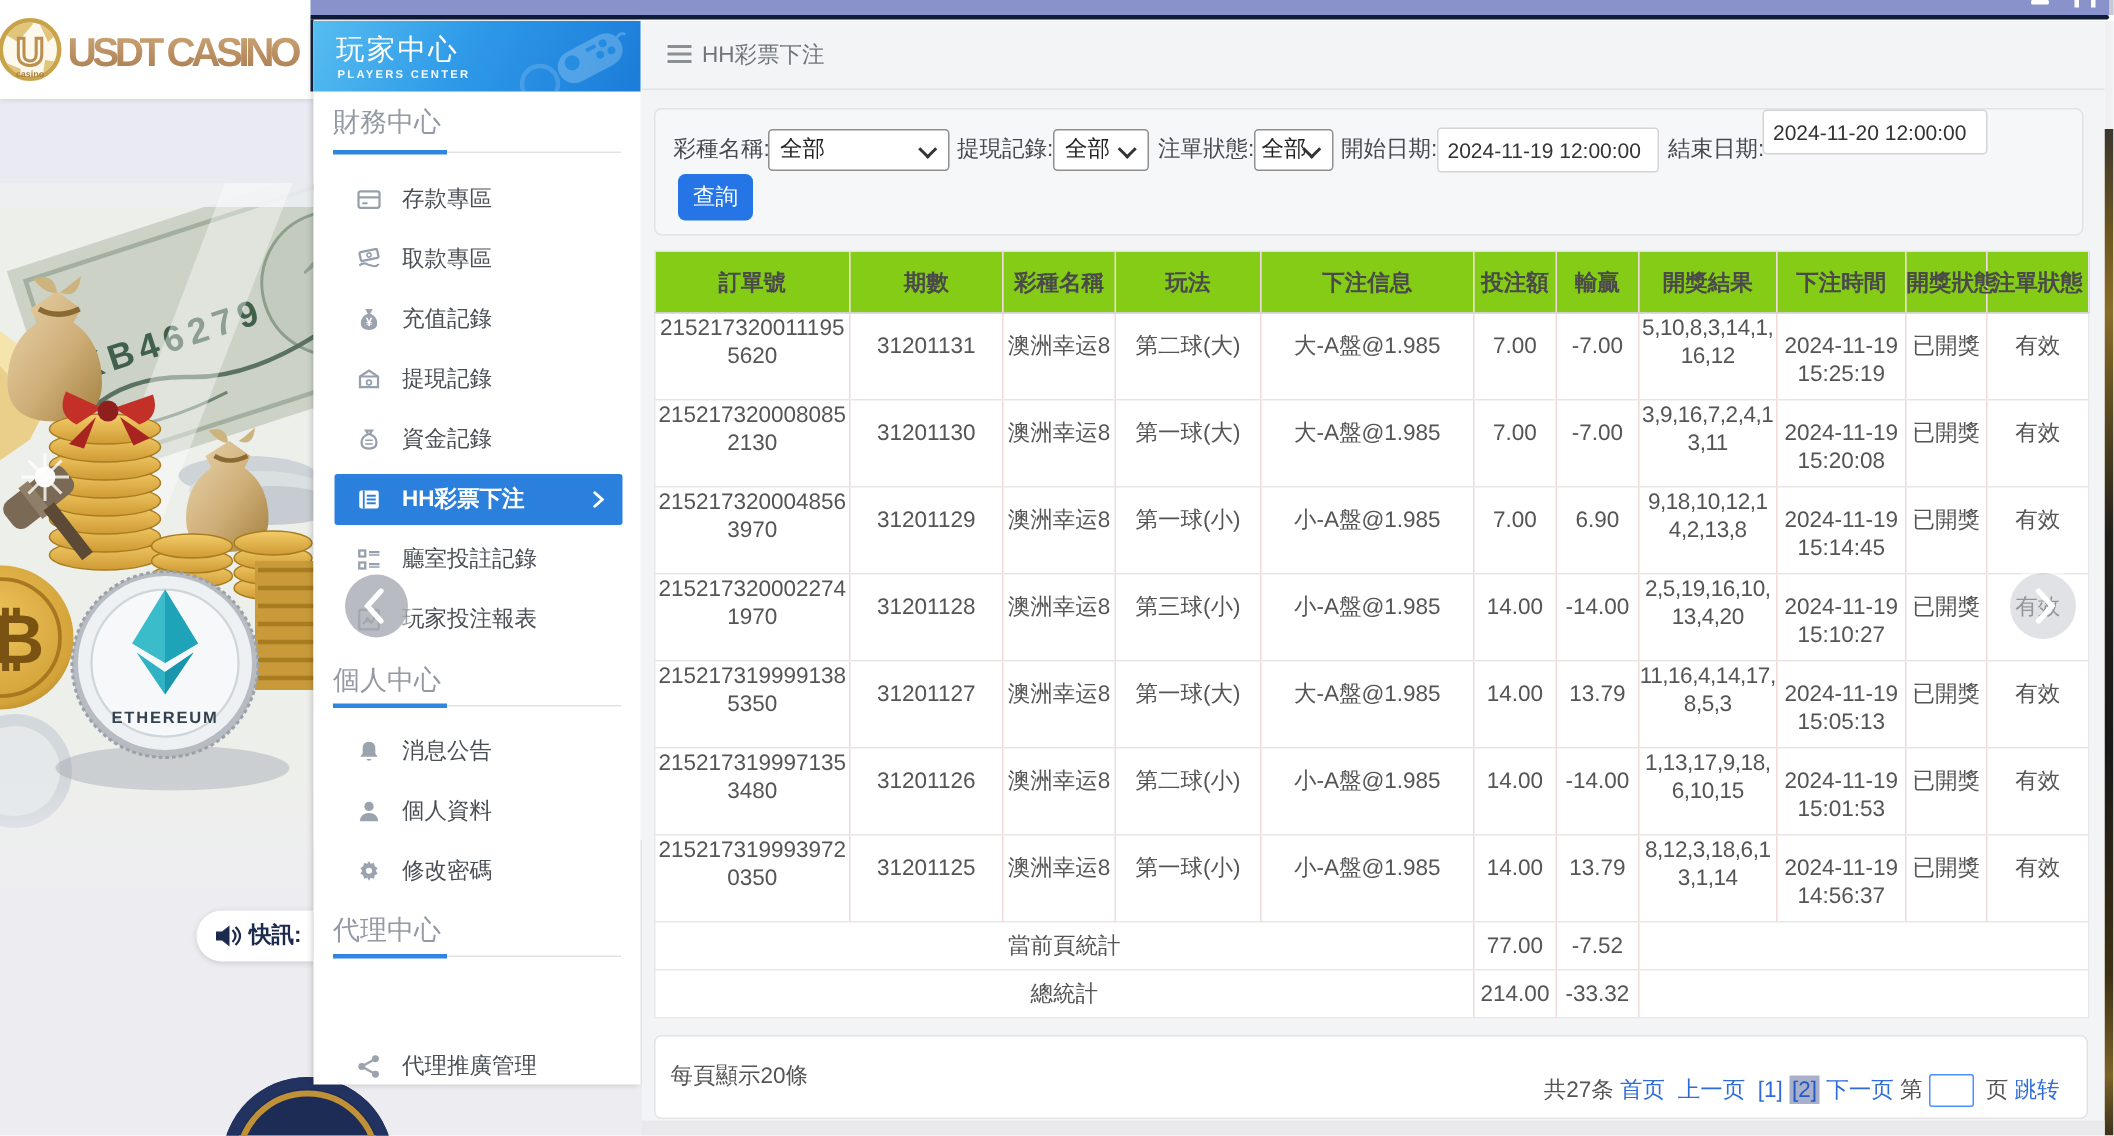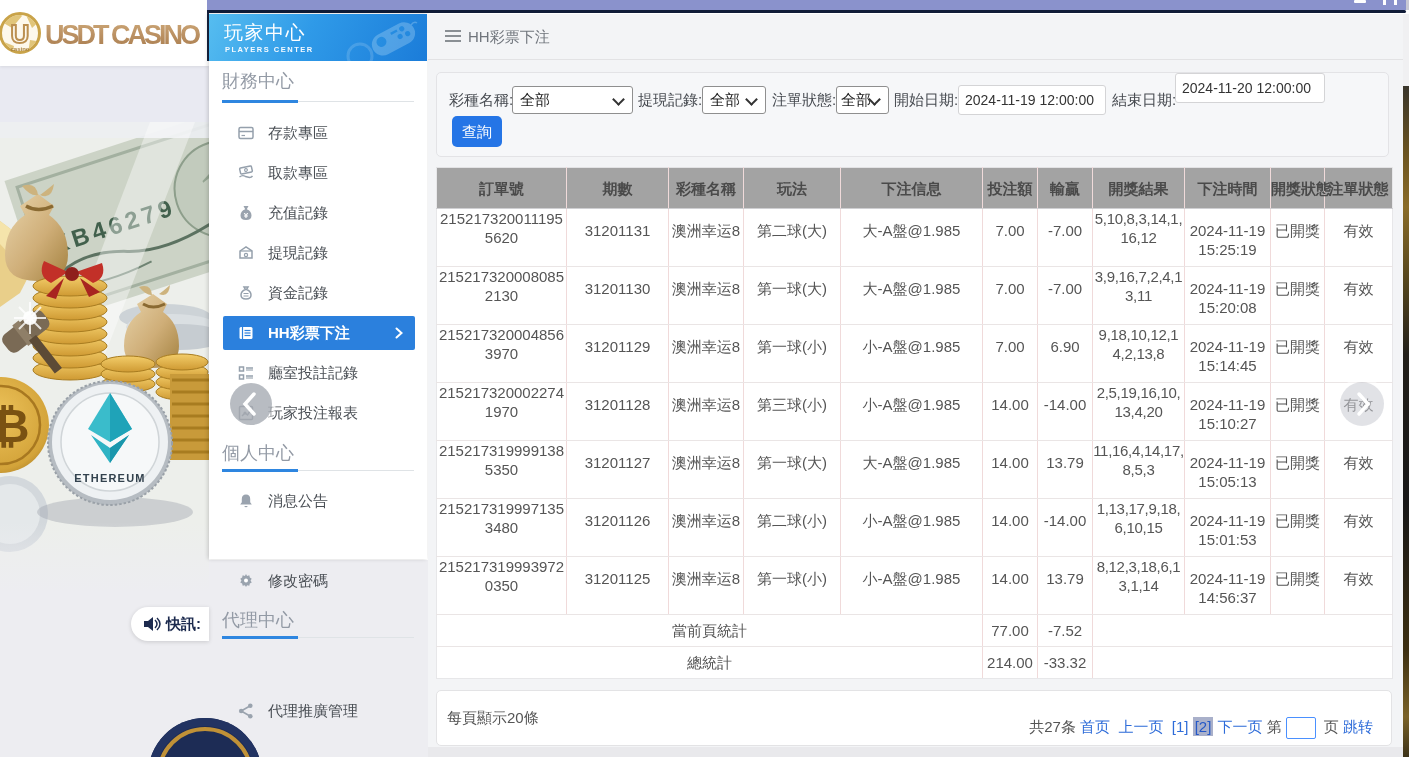--- a/index.html
+++ b/index.html
@@ -16,21 +16,21 @@
 #news-pill span{font-size:15px;font-weight:bold;color:#1c2a4e;margin-left:35px}
 #ball{left:148px;top:718px;width:114px;height:114px;border-radius:50%;background:#1d2c55;box-shadow:inset 0 0 0 8px #223362}
 #ball i{position:absolute;left:9px;top:9px;width:96px;height:96px;border-radius:50%;border:4px solid #c09137}
 
 #strip{left:207px;top:0;width:1202px;height:10px;background:#8a92cc}
 #darkline{left:207px;top:10px;width:1199px;height:3px;background:#101c38;border-radius:0 3px 3px 0}
 
 #rightdark{left:1403px;top:86px;width:6px;height:671px;background:linear-gradient(180deg,#3a362c 0%,#6b5420 10%,#8a6c28 18%,#5a4a1e 28%,#23201a 40%,#181818 62%,#3d3012 84%,#7a6228 94%,#3c3218 100%)}
 #righttop{left:1403px;top:14px;width:6px;height:72px;background:#f0f0f2}
 
-#sidebar{left:209px;top:14px;width:218px;height:545px;background:#fff;box-shadow:-1px 0 4px rgba(0,0,0,.18)}
+#sidebar{left:209px;top:14px;width:218px;height:709px;background:#fff;box-shadow:-1px 0 4px rgba(0,0,0,.18)}
 #sbhead{position:absolute;left:0;top:0;width:218px;height:47px;background:linear-gradient(115deg,#56bdf0 0%,#2f9ae8 45%,#1b7cd9 100%);overflow:hidden}
 #sbhead .t1{position:absolute;left:15px;top:6px;font-size:19px;font-weight:normal;color:#fff;letter-spacing:1.5px}
 #sbhead .t2{position:absolute;left:16px;top:31px;font-size:7.5px;color:#f4faff;letter-spacing:1.5px;font-weight:bold}
 .mi{position:absolute;left:0;width:218px;height:40px}
 .mi .ic{position:absolute;left:29px;top:12px;width:16px;height:16px}
 .mi .tx{position:absolute;left:59px;top:0;line-height:40px;font-size:15px;color:#4a4f55}
 .sec{position:absolute;left:13px;font-size:18px;color:#939aa5}
 .ul{position:absolute;left:13px;width:192px;height:1px;background:#dfe3e6}
 .ul i{position:absolute;left:0;top:-1px;width:76px;height:3px;background:#2e86e0}
 #hi{position:absolute;left:14px;top:302px;width:192px;height:34px;background:#2b80dd;border-radius:2px}
@@ -44,21 +44,21 @@
 #mhead .tt{position:absolute;left:36px;top:0;line-height:46px;font-size:15px;color:#70757c}
 #fpanel{position:absolute;left:8px;top:58px;width:953px;height:85px;background:#f6f7f9;border:1px solid #e3e3e6;border-radius:5px}
 #fpanel .lb{position:absolute;top:0;height:28px;line-height:28px;font-size:15px;color:#464a50}
 .sel{position:absolute;top:0;height:28px;border:1px solid #8f8f8f;border-radius:3px;background:#fff;font-size:15px;color:#222;padding-left:7px;line-height:26px}
 .sel:after{content:"";position:absolute;right:9px;top:8px;width:7px;height:7px;border-right:2px solid #333;border-bottom:2px solid #333;transform:rotate(45deg)}
 .din{position:absolute;top:0;height:30px;border:1px solid #d4d4d6;border-radius:3px;background:#fff;font-size:14px;color:#333;padding-left:6px;line-height:28px;white-space:nowrap;overflow:hidden}
 #qbtn{position:absolute;left:15px;top:43px;width:50px;height:31px;background:#2575e6;border-radius:5px;color:#fff;font-size:15px;text-align:center;line-height:31px}
 
 #tbl{position:absolute;left:8px;top:153px;border-collapse:collapse;table-layout:fixed;width:956px;font-size:15px;color:#555;background:#fff}
 #tbl td,#tbl th{border:1px solid;border-color:#eae5e5 #f0dada;text-align:center;padding:0 2px;word-break:break-all;line-height:19px}
-#tbl thead th{background:#a3a3a3;color:#4a4a4a;font-weight:bold;height:41px;border-top:1px solid #e2e2e4;border-bottom:1px solid #cfcfd2;padding:0;overflow:visible;white-space:nowrap}
+#tbl thead th{background:#84cc16;color:#4a4a4a;font-weight:bold;height:41px;border-top:1px solid #e2e2e4;border-bottom:1px solid #cfcfd2;padding:0;overflow:visible;white-space:nowrap}
 #tbl tbody td{height:58px;background:#fff;vertical-align:top;padding-top:12px}
 #tbl .sum td{height:32px;vertical-align:middle;padding-top:0}
 #tbl th:first-child,#tbl td:first-child{border-left:1px solid #e7e7e9}
 #tbl th:last-child,#tbl td:last-child{border-right:1px solid #e7e7e9}
 #tbl .sum:last-child td{border-bottom:1px solid #e7e7e9}
 #tbl td:first-child{padding:0 1px}
 #tbl tbody td:nth-child(8){padding:0;letter-spacing:-0.3px}
 
 #pager{position:absolute;left:8px;top:676px;width:956px;height:56px;background:#fff;border:1px solid #e3e3e5;border-radius:5px}
 #pager .l{position:absolute;left:10px;top:0;line-height:54px;font-size:15px;color:#555}
@@ -320,20 +320,27 @@
 <div class="ul" style="top:456px">
         <i></i>
       </div>
 <div class="mi" style="top:467px">
         <svg class="ic" viewBox="0 0 16 16">
           <path d="M8 1.5 q4.2 0 4.2 4.5 v3.2 l1.6 2.3 h-11.6 l1.6 -2.3 v-3.2 q0 -4.5 4.2 -4.5z" fill="#9aa3ae"></path>
           <path d="M6.3 13 a1.8 1.8 0 0 0 3.4 0z" fill="#9aa3ae"></path>
         </svg>
         <div class="tx">消息公告</div>
       </div>
+<div class="mi" style="top:507px">
+        <svg class="ic" viewBox="0 0 16 16">
+          <circle cx="8" cy="4.6" r="3.1" fill="#9aa3ae"></circle>
+          <path d="M1.8 14.5 q0.8 -5.5 6.2 -5.5 q5.4 0 6.2 5.5 z" fill="#9aa3ae"></path>
+        </svg>
+        <div class="tx">個人資料</div>
+      </div>
 <div class="mi" style="top:547px">
         <svg class="ic" viewBox="0 0 16 16">
           <path d="M8 1 l1.1 1.9 l2.2 -0.55 l0.55 2.2 l1.9 1.1 l-1.2 1.9 l1.2 1.9 l-1.9 1.1 l-0.55 2.2 l-2.2 -0.55 l-1.1 1.9 l-1.1 -1.9 l-2.2 0.55 l-0.55 -2.2 l-1.9 -1.1 l1.2 -1.9 l-1.2 -1.9 l1.9 -1.1 l0.55 -2.2 l2.2 0.55 z" fill="#9aa3ae"></path>
           <circle cx="8" cy="7.55" r="2" fill="#fff"></circle>
         </svg>
         <div class="tx">修改密碼</div>
       </div>
 <div class="sec" style="top:594px">代理中心</div>
 <div class="ul" style="top:623px">
         <i></i>

